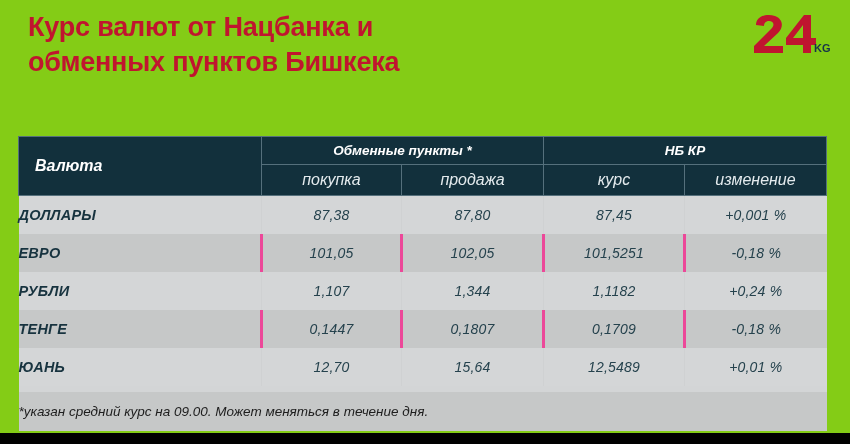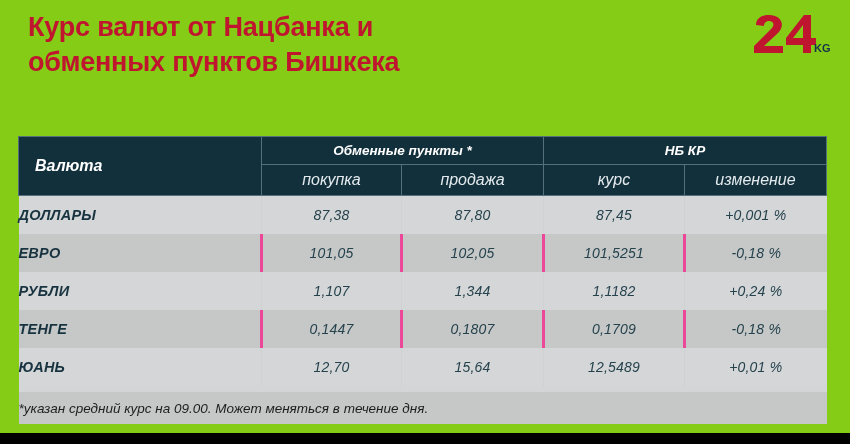--- a/index.html
+++ b/index.html
@@ -129,21 +129,21 @@
 
   td.val { border-left: 1px solid #cfd1d2; }
   tr.row-even td.val { border-left: 3px solid #ec4899; }
 
   .note-row td {
     background: #c6c8c8;
     color: #1d1d1d;
     font-size: 13.5px;
     text-align: left;
     padding-left: 28px;
-    height: 32px;
+    height: 39px;
     border-left: none;
   }
 
   .spacer-row td {
     height: 6px;
     background: #d3d5d6;
     border: none;
   }
 </style>
 </head>

